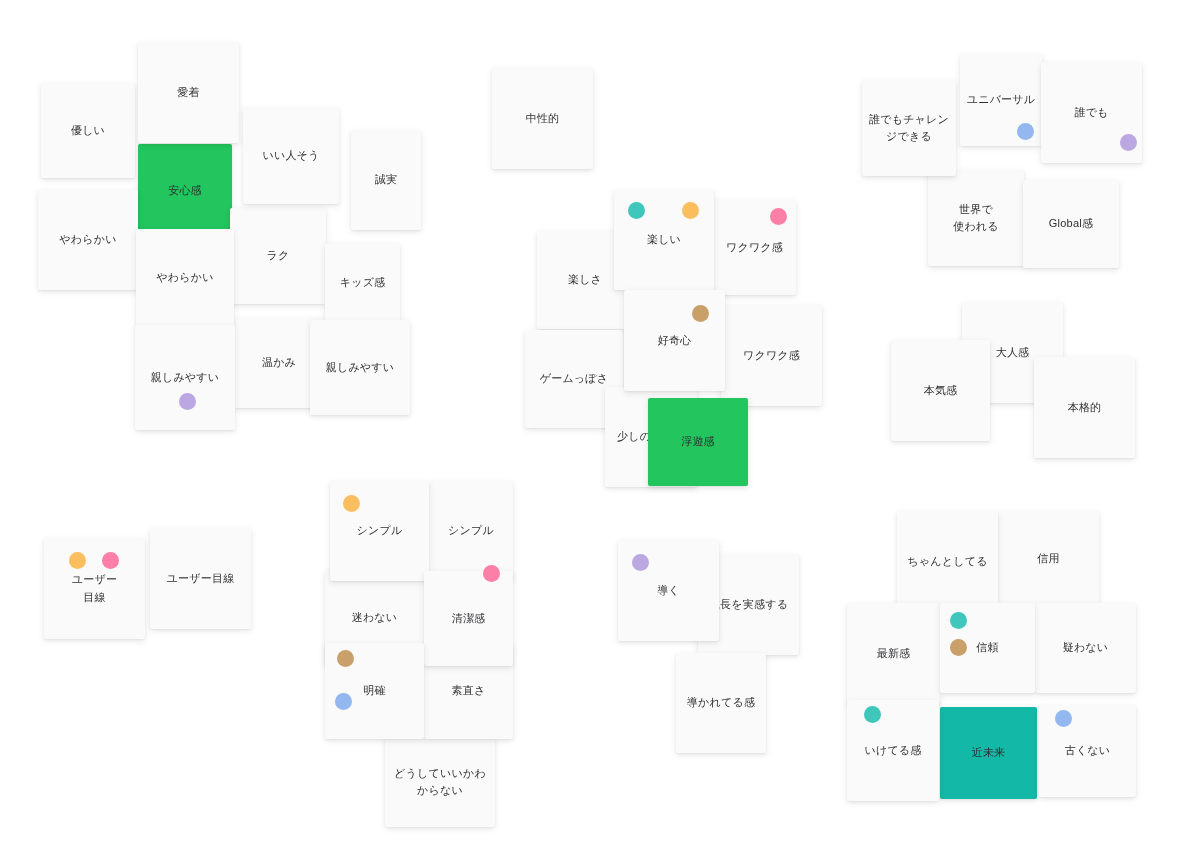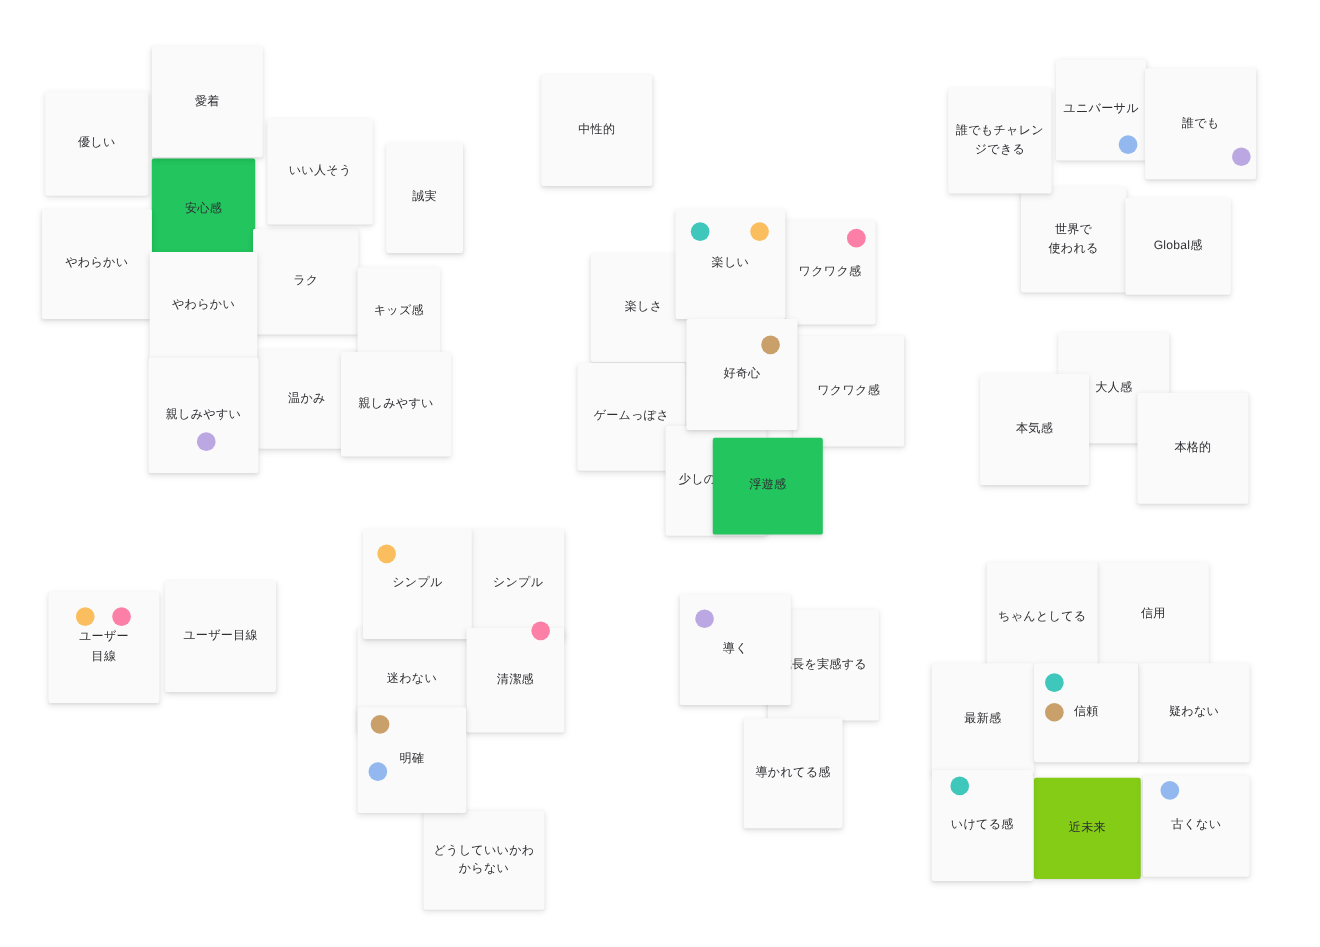--- a/index.html
+++ b/index.html
@@ -177,20 +177,23 @@
       </div>
       <div class="note" style="pointer-events: auto; left: 325px; top: 643px; width: 99px; height: 96px; z-index: 5; background: rgb(250, 250, 250);">
         <span class="note-label" style="color: rgb(47, 47, 51);">明確</span>
         <span class="dot" style="left: 12px; top: 7px; background: rgb(201, 160, 106);"></span>
         <span class="dot" style="left: 10px; top: 50px; background: rgb(147, 184, 240);"></span>
       </div>
       <div class="note" style="pointer-events: auto; left: 424px; top: 571px; width: 89px; height: 95px; z-index: 4; background: rgb(250, 250, 250);">
         <span class="note-label" style="color: rgb(47, 47, 51);">清潔感</span>
         <span class="dot" style="left: 59px; top: -6px; background: rgb(252, 127, 168);"></span>
       </div>
+      <div class="note" style="pointer-events: auto; left: 424px; top: 643px; width: 89px; height: 96px; z-index: 3; background: rgb(250, 250, 250);">
+        <span class="note-label" style="color: rgb(47, 47, 51);">素直さ</span>
+      </div>
       <div class="note" style="pointer-events: auto; left: 385px; top: 737px; width: 110px; height: 90px; z-index: 2; background: rgb(250, 250, 250);">
         <span class="note-label" style="color: rgb(47, 47, 51);">どうしていいかわ
 からない</span>
       </div>
     </div>
     <div style="position: absolute; left: 0px; top: 0px; width: 100%; height: 100%; pointer-events: none;">
       <div class="note" style="pointer-events: auto; left: 618px; top: 540px; width: 101px; height: 101px; z-index: 4; background: rgb(250, 250, 250);">
         <span class="note-label" style="color: rgb(47, 47, 51);">導く</span>
         <span class="dot" style="left: 14px; top: 14px; background: rgb(187, 168, 227);"></span>
       </div>
@@ -216,21 +219,21 @@
         <span class="dot" style="left: 10px; top: 9px; background: rgb(63, 199, 188);"></span>
         <span class="dot" style="left: 10px; top: 36px; background: rgb(201, 160, 106);"></span>
       </div>
       <div class="note" style="pointer-events: auto; left: 1035px; top: 603px; width: 101px; height: 90px; z-index: 3; background: rgb(250, 250, 250);">
         <span class="note-label" style="color: rgb(47, 47, 51);">疑わない</span>
       </div>
       <div class="note" style="pointer-events: auto; left: 847px; top: 700px; width: 92px; height: 101px; z-index: 5; background: rgb(250, 250, 250);">
         <span class="note-label" style="color: rgb(47, 47, 51);">いけてる感</span>
         <span class="dot" style="left: 17px; top: 6px; background: rgb(63, 199, 188);"></span>
       </div>
-      <div class="note" style="pointer-events: auto; left: 940px; top: 707px; width: 97px; height: 92px; z-index: 3; background: #84cc16; font-family: Liberation Serif, serif;">
+      <div class="note" style="pointer-events: auto; left: 940px; top: 707px; width: 97px; height: 92px; z-index: 3; background: #14b8a6; font-family: Liberation Serif, serif;">
         <span class="note-label" style="color: rgb(47, 47, 51);">近未来</span>
       </div>
       <div class="note" style="pointer-events: auto; left: 1039px; top: 705px; width: 97px; height: 92px; z-index: 4; background: rgb(250, 250, 250);">
         <span class="note-label" style="color: rgb(47, 47, 51);">古くない</span>
         <span class="dot" style="left: 16px; top: 5px; background: rgb(147, 184, 240);"></span>
       </div>
     </div>
   </div>
 
 </body></html>

